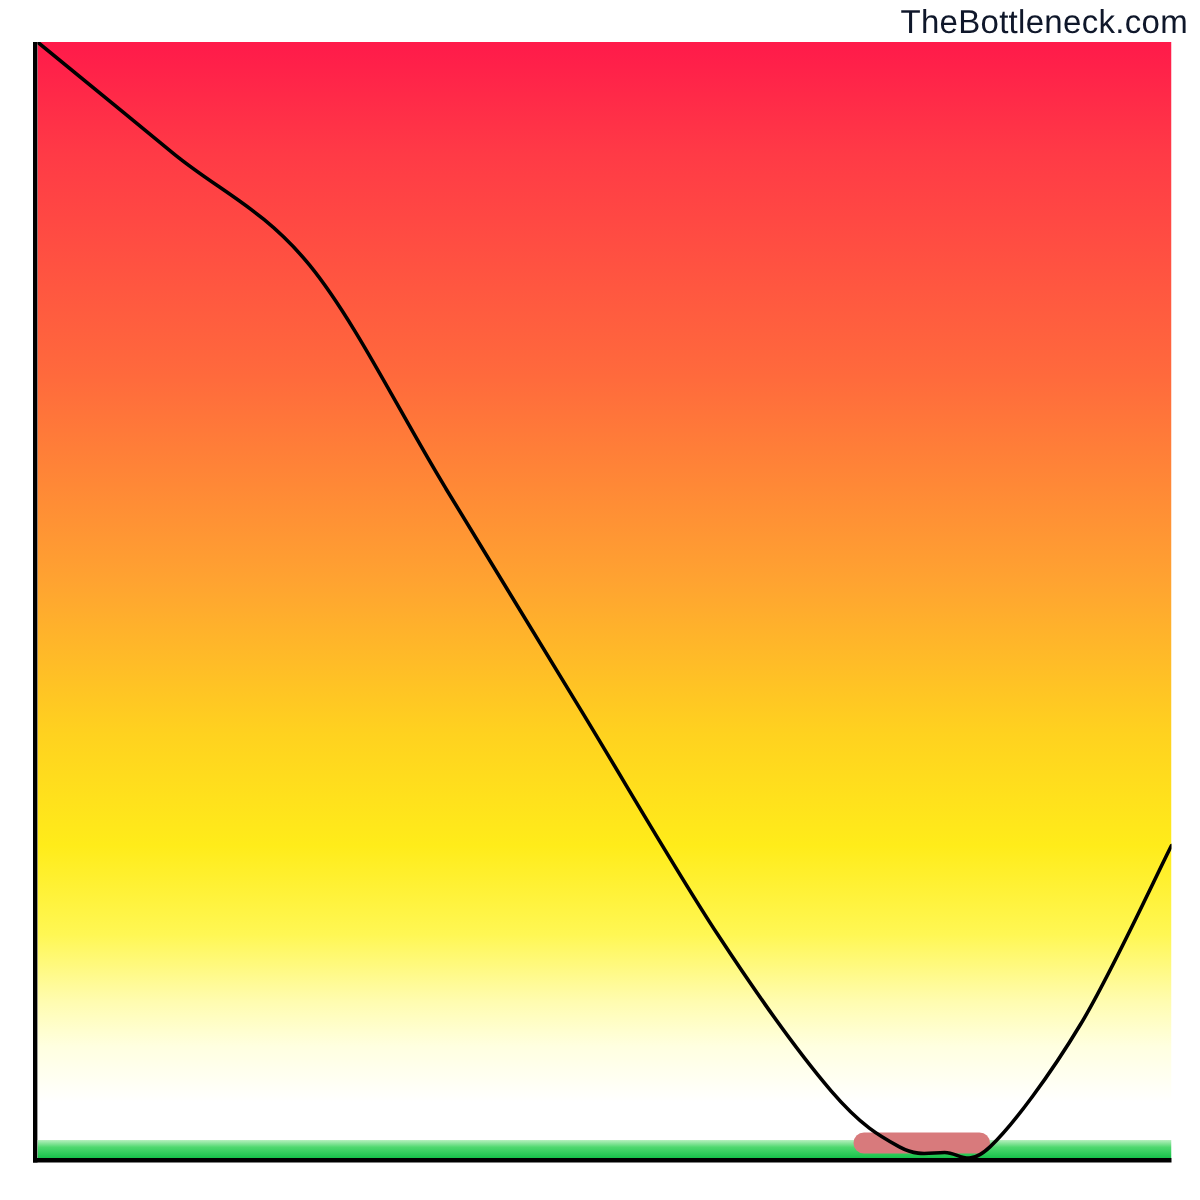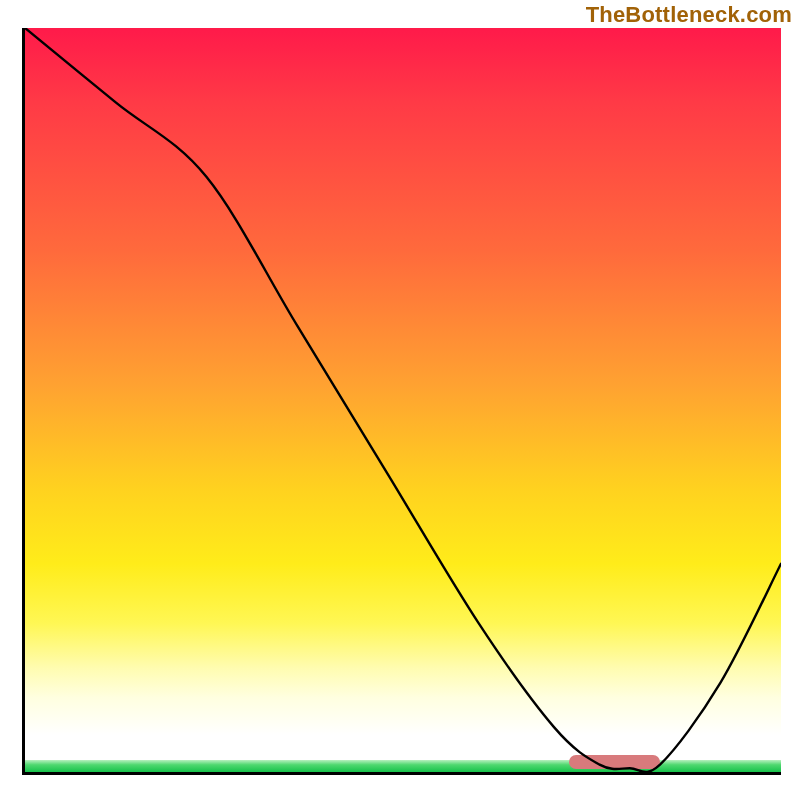--- a/index.html
+++ b/index.html
@@ -13,23 +13,23 @@
   }
   .frame {
     position: relative;
     width: 800px;
     height: 800px;
   }
   .watermark {
     position: absolute;
     top: 2px;
     right: 8px;
-    color: #a16207;
+    color: #0f172a;
     font-size: 22px;
-    font-weight: 700;
+    font-weight: 400;
     letter-spacing: 0.2px;
   }
   .plot {
     position: absolute;
     left: 22px;
     top: 28px;
     width: 756px;
     height: 744px;
     border-left: 3px solid #000;
     border-bottom: 3px solid #000;

